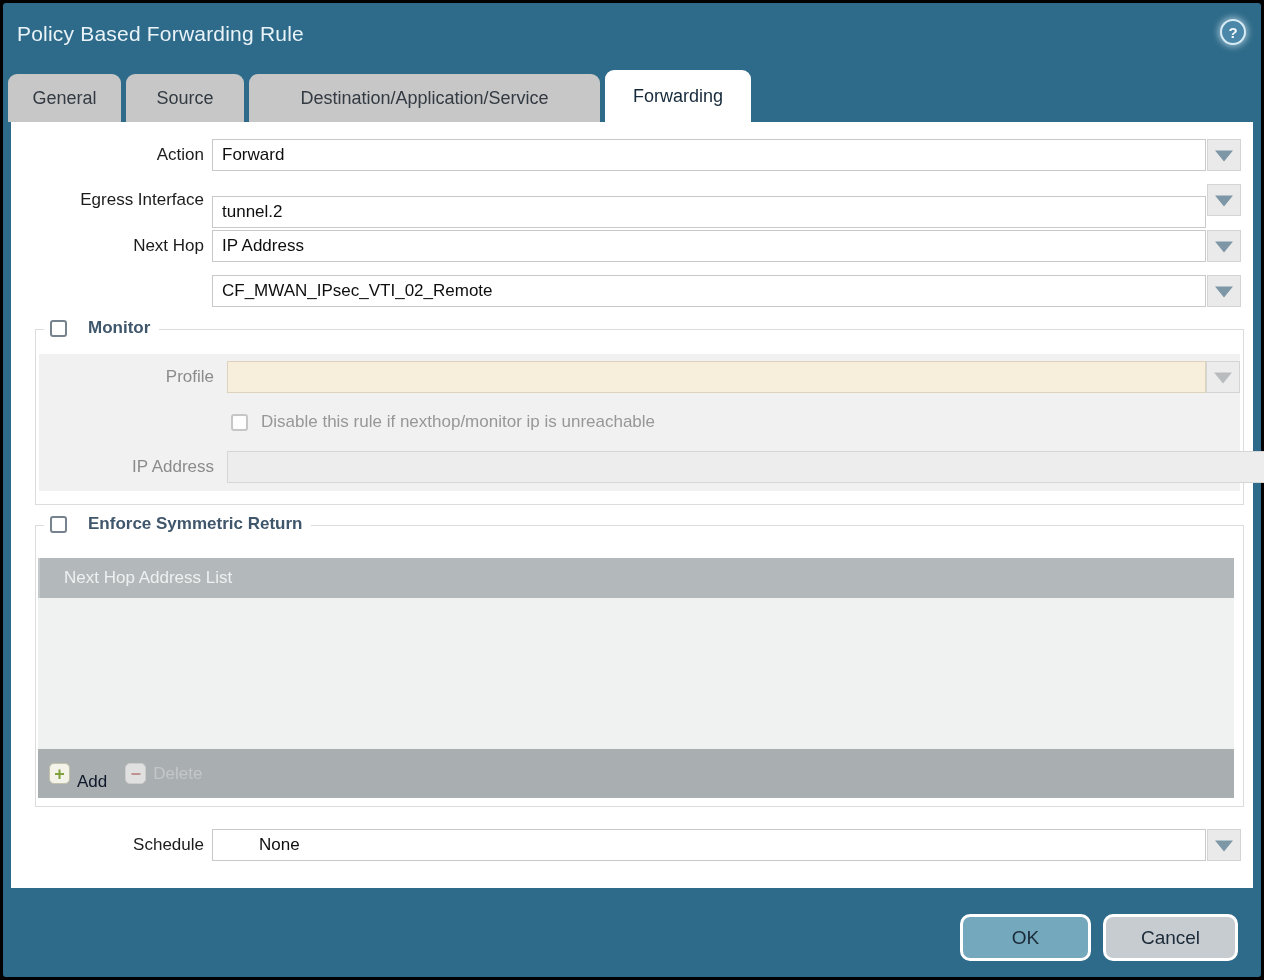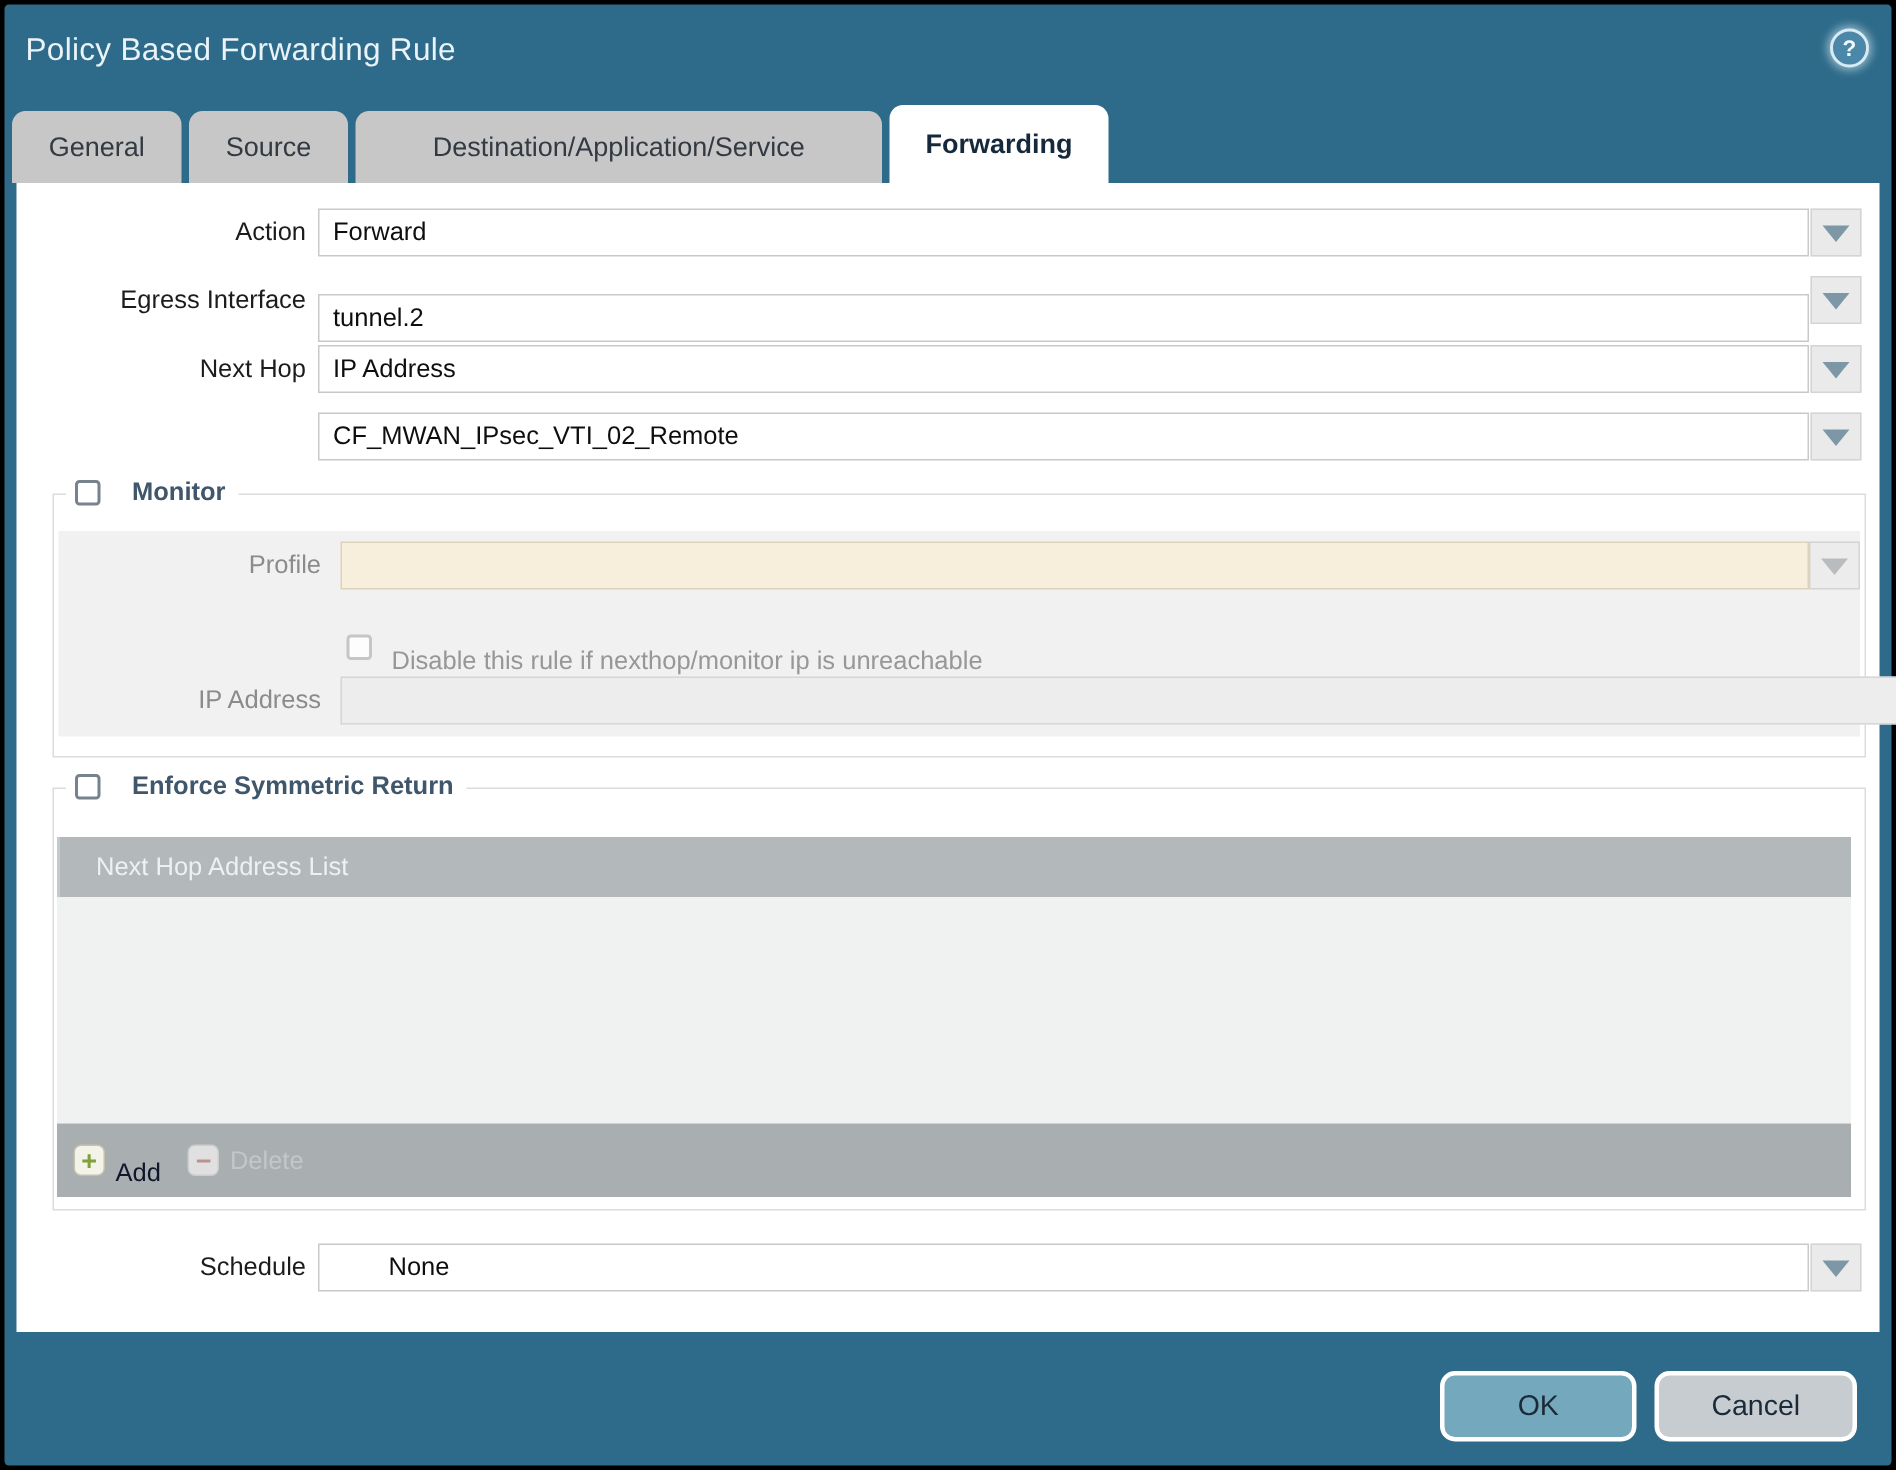--- a/index.html
+++ b/index.html
@@ -9,21 +9,21 @@
 
   .title { position:absolute; left:14px; top:19px; font-size:21px; color:#e9f3f8; letter-spacing:.2px; }
 
   .help { position:absolute; right:15px; top:16px; width:26px; height:26px; border-radius:50%;
           background:#4b87a9; border:2px solid #d7ebf5; box-shadow:0 0 6px 2px rgba(225,242,250,.55);
           color:#f2f9fd; font-weight:bold; font-size:15px; display:flex; align-items:center; justify-content:center; cursor:pointer; }
 
   .tabbar { position:absolute; left:5px; top:67px; height:52px; display:flex; align-items:flex-end; gap:5px; }
   .tab { background:#c7c7c7; color:#333a42; border-radius:9px 9px 0 0; font-size:18px; height:48px;
          display:flex; align-items:center; justify-content:center; cursor:pointer; }
-  .tab-general { width:113px; } .tab-source { width:106px; } .tab-dest { width:351px; } .tab-fwd { width:146px;font-weight:bold; }
+  .tab-general { width:113px; } .tab-source { width:118px; } .tab-dest { width:351px; } .tab-fwd { width:146px; }
   .tab.active { background:#ffffff; color:#15293a; height:52px; }
 
   .content { position:absolute; left:8px; top:119px; width:1242px; height:766px; background:#fff; }
 
   .flabel { position:absolute; width:193px; text-align:right; font-size:17px; color:#1c1c1c; line-height:32px; }
   .finput { position:absolute; left:201px; width:994px; height:32px; border:1px solid #c9c9c9; background:#fff;
             font-size:17px; color:#0e0e0e; line-height:30px; padding-left:9px; white-space:nowrap; overflow:hidden; }
   .dropbtn { position:absolute; left:1196px; width:34px; height:32px; background:#eaeaea; border:1px solid #d4d4d4; cursor:pointer; }
   .dropbtn::after { content:""; position:absolute; left:50%; top:50%; transform:translate(-50%,-42%);
                     border-left:9px solid transparent; border-right:9px solid transparent; border-top:11px solid #7d97a6; }
@@ -39,21 +39,21 @@
   .legend-lbl { font-size:17px; font-weight:bold; color:#3f566b; white-space:nowrap;margin-left:12px; }
 
   .mpanel { position:absolute; left:3px; right:3px; top:24px; height:137px; background:#f1f1f2; }
   .plabel { position:absolute; width:175px; text-align:right; font-size:17px; color:#8b8b8b; line-height:32px; }
   .pinput { position:absolute; left:188px; height:32px; border:1px solid #ddd3bd; background:#f7eedb;
             font-size:17px; line-height:30px; padding-left:9px; }
   .p-profile { top:7px; width:979px; }
   .p-drop { position:absolute; left:1167px; top:7px; width:34px; height:32px; }
   .cb.disabled { border-color:#c6c6c6; background:#fdfdfd; cursor:default; }
   .dis-row { position:absolute; left:192px; top:58px; display:flex; align-items:center; gap:13px; }
-  .dis-text { font-size:17px; color:#979797;margin-top:19px; }
+  .dis-text { font-size:17px; color:#979797; }
   .p-ip { top:97px; width:1046px; background:#ededee; border-color:#d6d6d6; }
 
   .tbl { position:absolute; left:2px; top:32px; width:1196px; }
   .tbl-head { height:40px; background:#b3b8ba; color:#eef1f1; font-size:17px; line-height:40px; padding-left:24px;
               border-left:2px solid #c4c9cb; }
   .tbl-body { height:151px; background:#f0f1f1; }
   .tbl-foot { height:49px; background:#a9aeb1; display:flex; align-items:center; padding-left:11px; gap:18px; }
   .tfbtn { display:flex; align-items:center; gap:7px; cursor:pointer; }
   .tfbtn.disabled { cursor:default; }
   .icon-sq { width:21px; height:21px; border-radius:5px; display:flex; align-items:center; justify-content:center;

